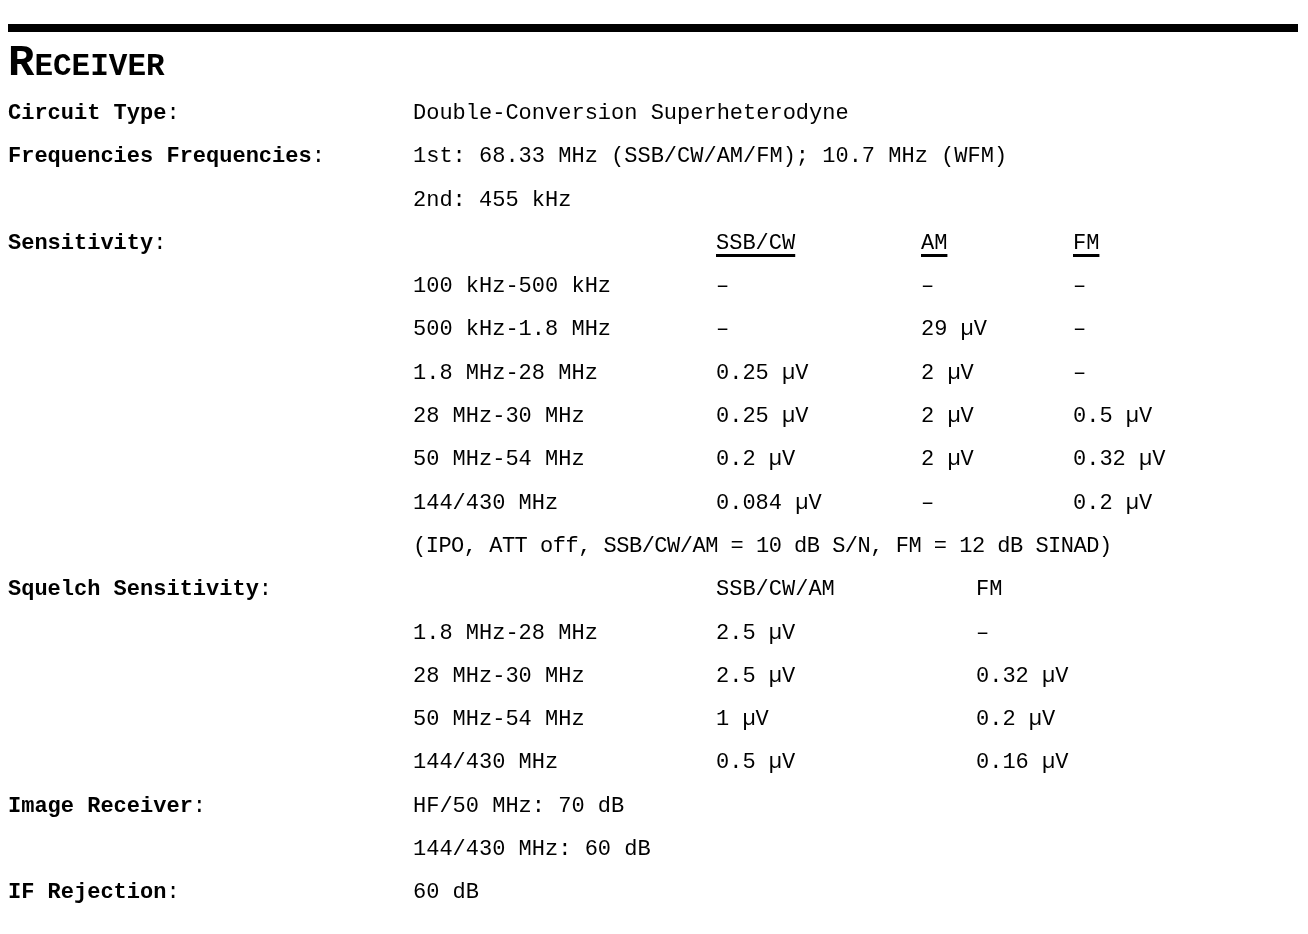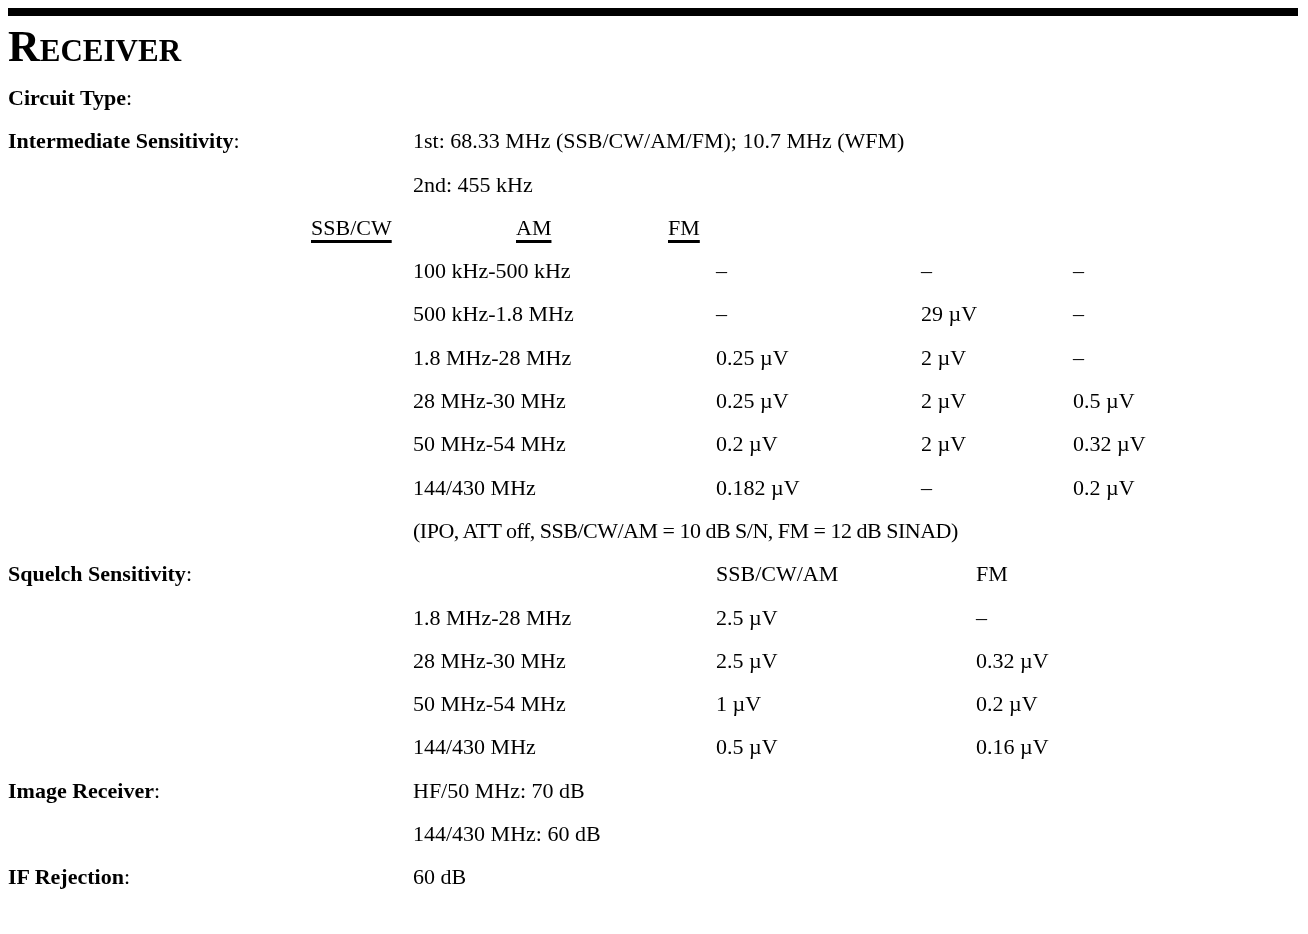--- a/index.html
+++ b/index.html
@@ -7,22 +7,22 @@
     padding: 0;
     background: #ffffff;
     width: 1308px;
     height: 934px;
     overflow: hidden;
   }
   .page {
     box-sizing: border-box;
     width: 1308px;
     height: 934px;
-    padding: 8px 10px 0 8px;
-    font-family: Liberation Serif, serif;
+    padding: 24px 10px 0 8px;
+    font-family: Liberation Mono, monospace;
     color: #000000;
   }
   .rule {
     height: 8px;
     background: #000000;
     margin-bottom: 4px;
   }
   .title {
     margin: 0;
     font-size: 44px;
@@ -66,33 +66,35 @@
 <div class="page">
 
   <div class="rule"></div>
 
   <h1 class="title">Receiver</h1>
 
   <div class="rows">
 
     <div class="row">
       <div class="label-cell"><span>Circuit Type</span><span class="colon">:</span></div>
-    </div>
-
-    <div class="row">
-      <div class="label-cell"><span>Intermediate Sensitivity</span><span class="colon">:</span></div>
+      <div class="value-cell">Double-Conversion Superheterodyne</div>
+    </div>
+
+    <div class="row">
+      <div class="label-cell"><span>Frequencies Frequencies</span><span class="colon">:</span></div>
       <div class="value-cell">1st: 68.33 MHz (SSB/CW/AM/FM); 10.7 MHz (WFM)</div>
     </div>
 
     <div class="row">
       <div class="label-cell"></div>
       <div class="value-cell">2nd: 455 kHz</div>
     </div>
 
     <div class="row">
+      <div class="label-cell"><span>Sensitivity</span><span class="colon">:</span></div>
       <div class="value-cell tbl">
         <span class="c-range"></span>
         <span class="c-ssb"><span class="head-underline">SSB/CW</span></span>
         <span class="c-am"><span class="head-underline">AM</span></span>
         <span class="c-fm"><span class="head-underline">FM</span></span>
       </div>
     </div>
 
     <div class="row">
       <div class="label-cell"></div>
@@ -136,21 +138,21 @@
         <span class="c-range">50 MHz-54 MHz</span>
         <span class="c-ssb">0.2 µV</span>
         <span class="c-am">2 µV</span>
         <span class="c-fm">0.32 µV</span>
       </div>
     </div>
     <div class="row">
       <div class="label-cell"></div>
       <div class="value-cell tbl">
         <span class="c-range">144/430 MHz</span>
-        <span class="c-ssb">0.182 µV</span>
+        <span class="c-ssb">0.084 µV</span>
         <span class="c-am">–</span>
         <span class="c-fm">0.2 µV</span>
       </div>
     </div>
 
     <div class="row">
       <div class="label-cell"></div>
       <div class="value-cell note">(IPO, ATT off, SSB/CW/AM = 10 dB S/N, FM = 12 dB SINAD)</div>
     </div>
 

